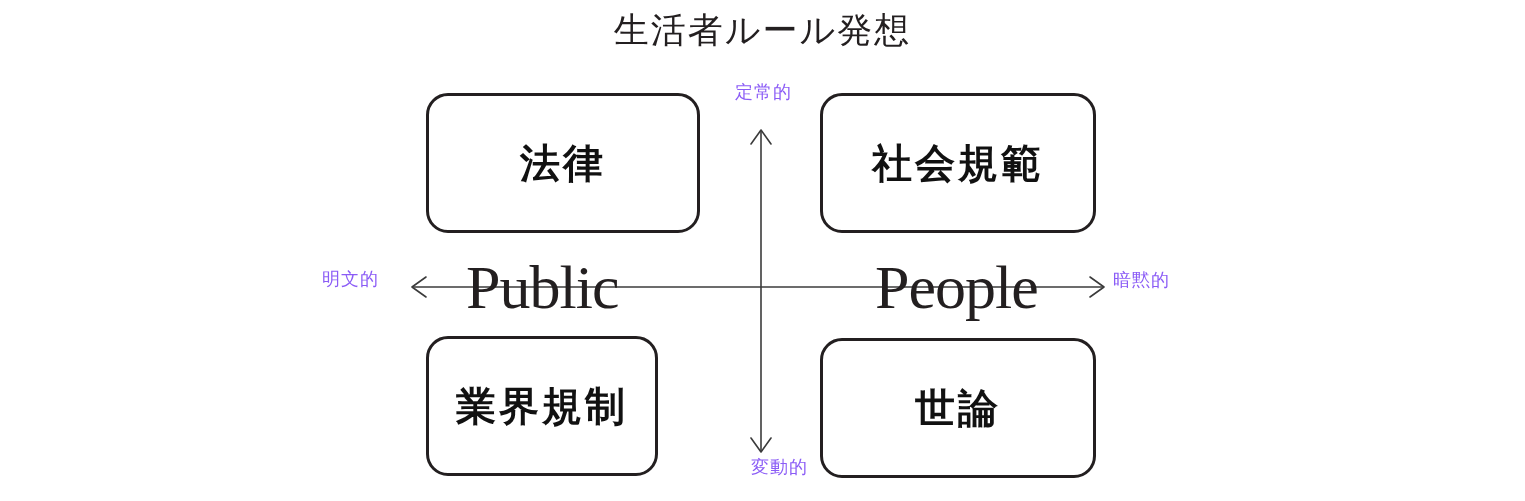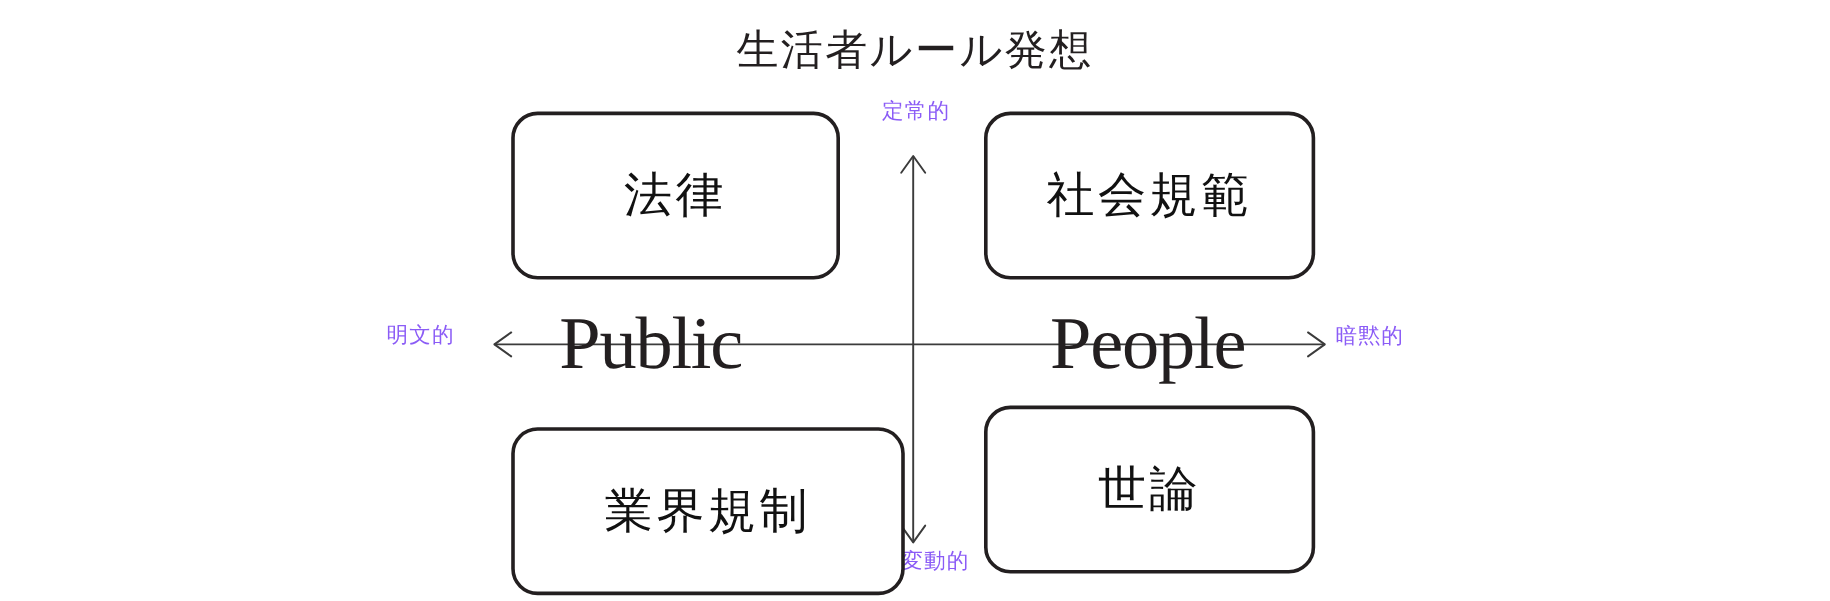--- a/index.html
+++ b/index.html
@@ -17,21 +17,21 @@
     width: 1525px;
     height: 501px;
     background: #ffffff;
     overflow: hidden;
   }
 
   
   #title {
     position: absolute;
     left: 0;
-    top: 20px;
+    top: 8px;
     width: 1525px;
     text-align: center;
     font-size: 35px;
     line-height: 44px;
     letter-spacing: 2px;
     color: #231f20;
     font-weight: 400;
     white-space: nowrap;
   }
 
@@ -44,26 +44,26 @@
     background: #ffffff;
     display: flex;
     align-items: center;
     justify-content: center;
   }
   .qbox .qlabel {
     font-size: 40px;
     line-height: 48px;
     letter-spacing: 3px;
     color: #111111;
-    font-weight: 400;
+    font-weight: 700;
     white-space: nowrap;
   }
   #box-tl { left: 426px; top: 93px;  width: 274px; height: 140px; }
   #box-tr { left: 820px; top: 93px;  width: 276px; height: 140px; }
-  #box-bl { left: 426px; top: 356px; width: 328px; height: 140px; align-items: center; }
+  #box-bl { left: 426px; top: 336px; width: 232px; height: 140px; align-items: center; }
   #box-br { left: 820px; top: 338px; width: 276px; height: 140px; }
 
   
   #axis-h {
     position: absolute;
     left: 408px;
     top: 286px;
     width: 700px;
     height: 2px;
   }

